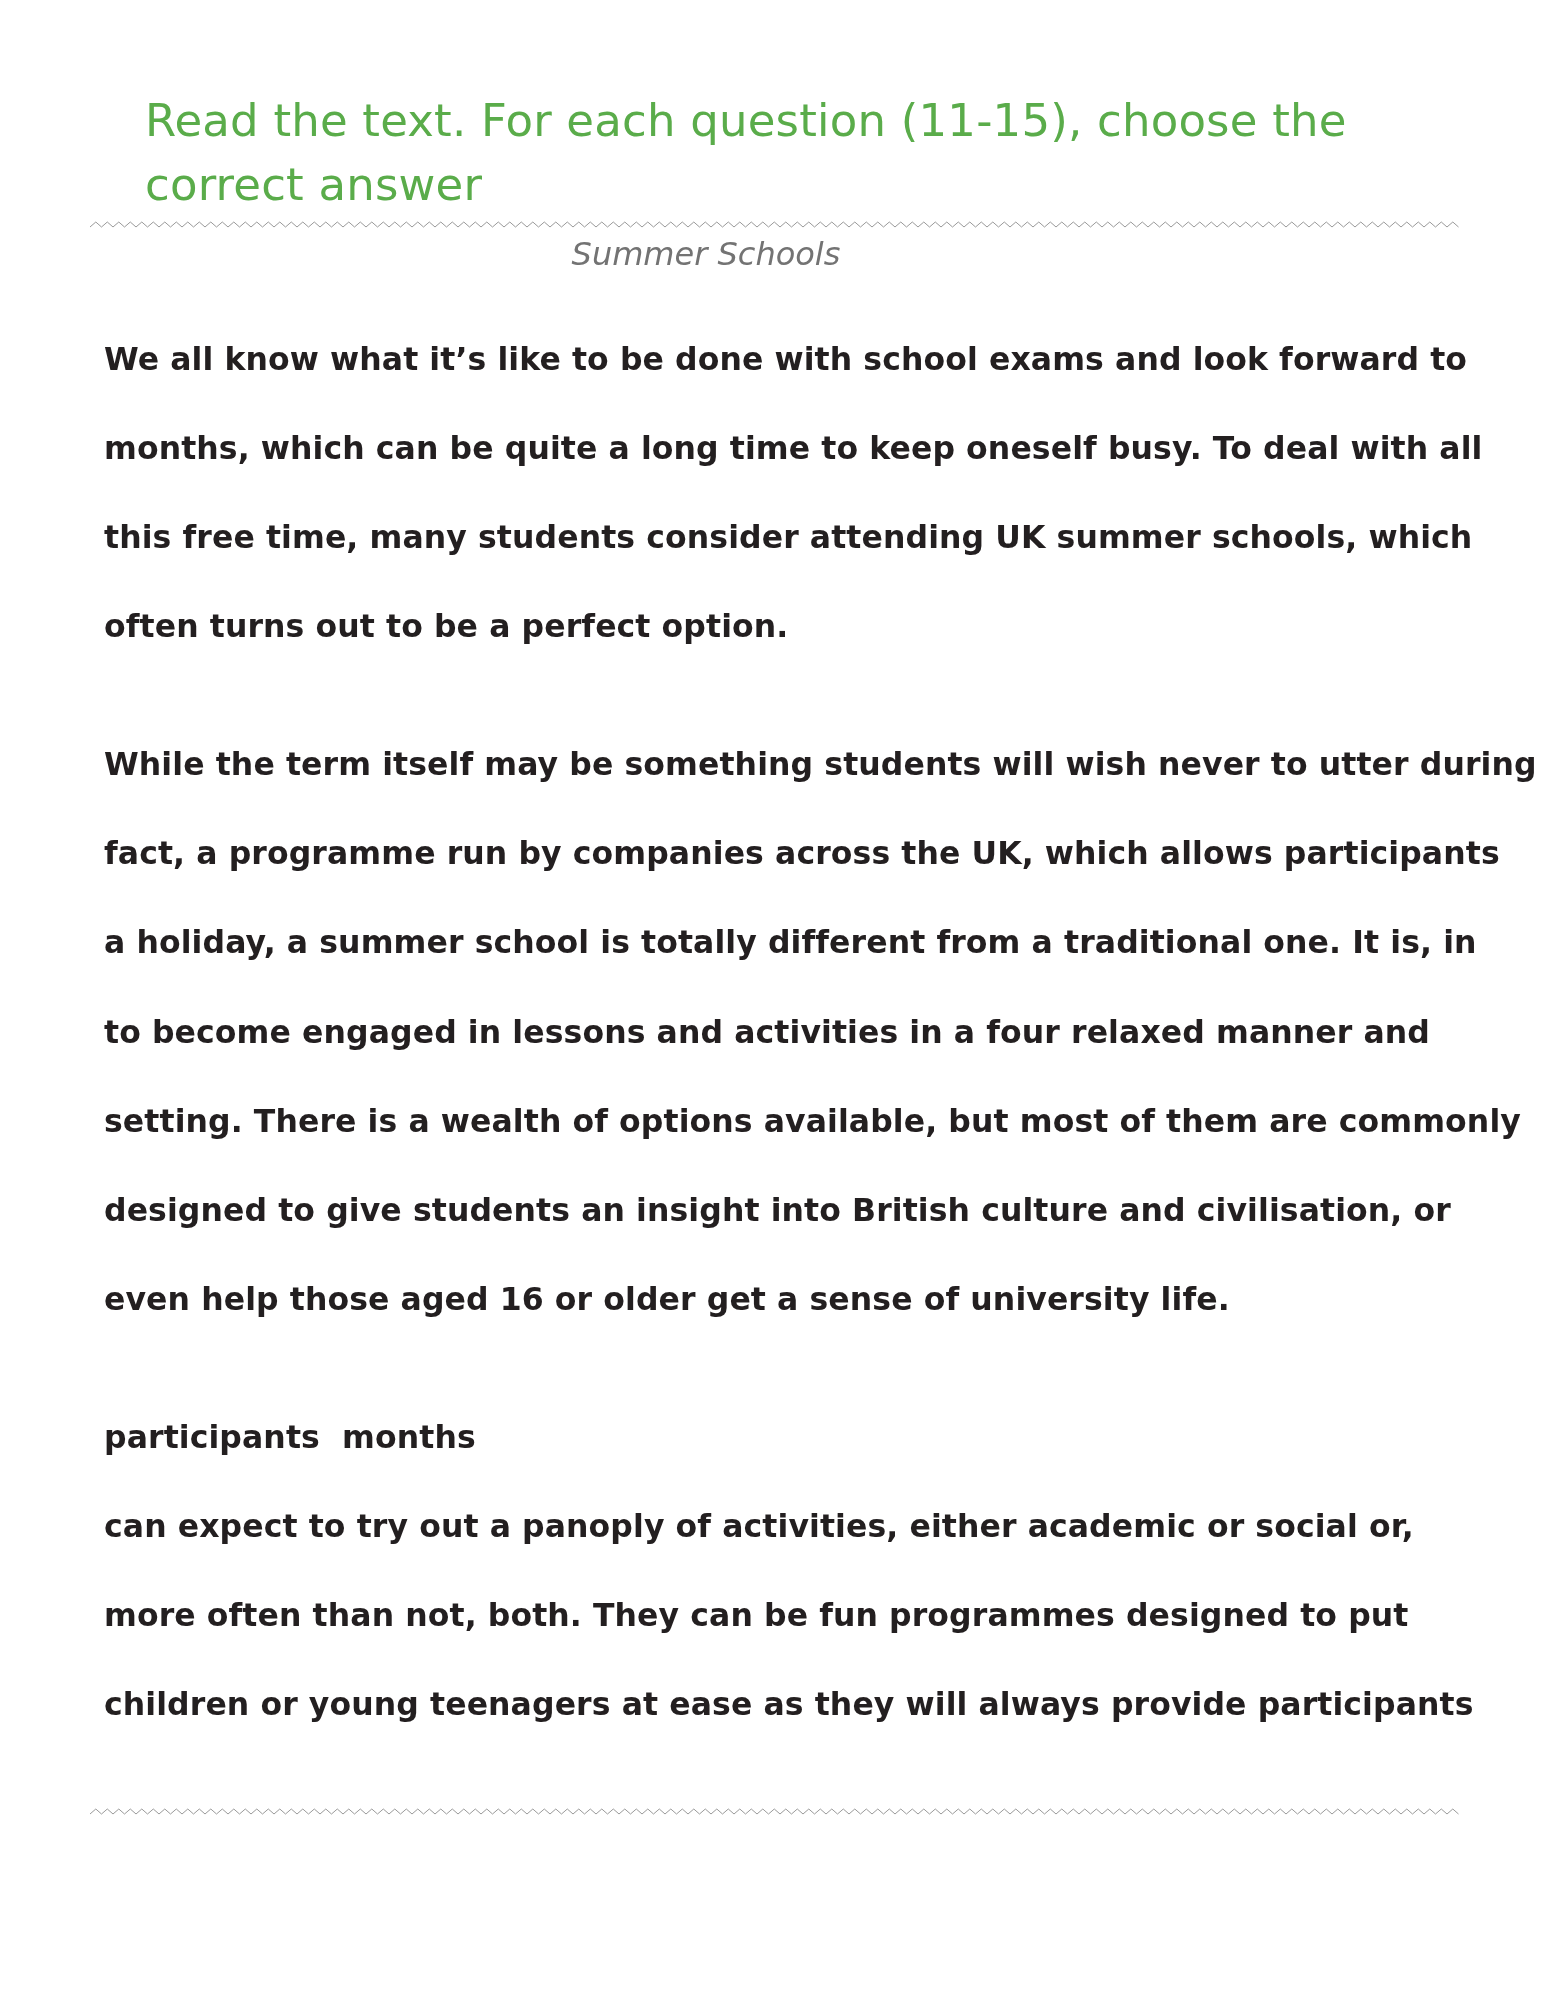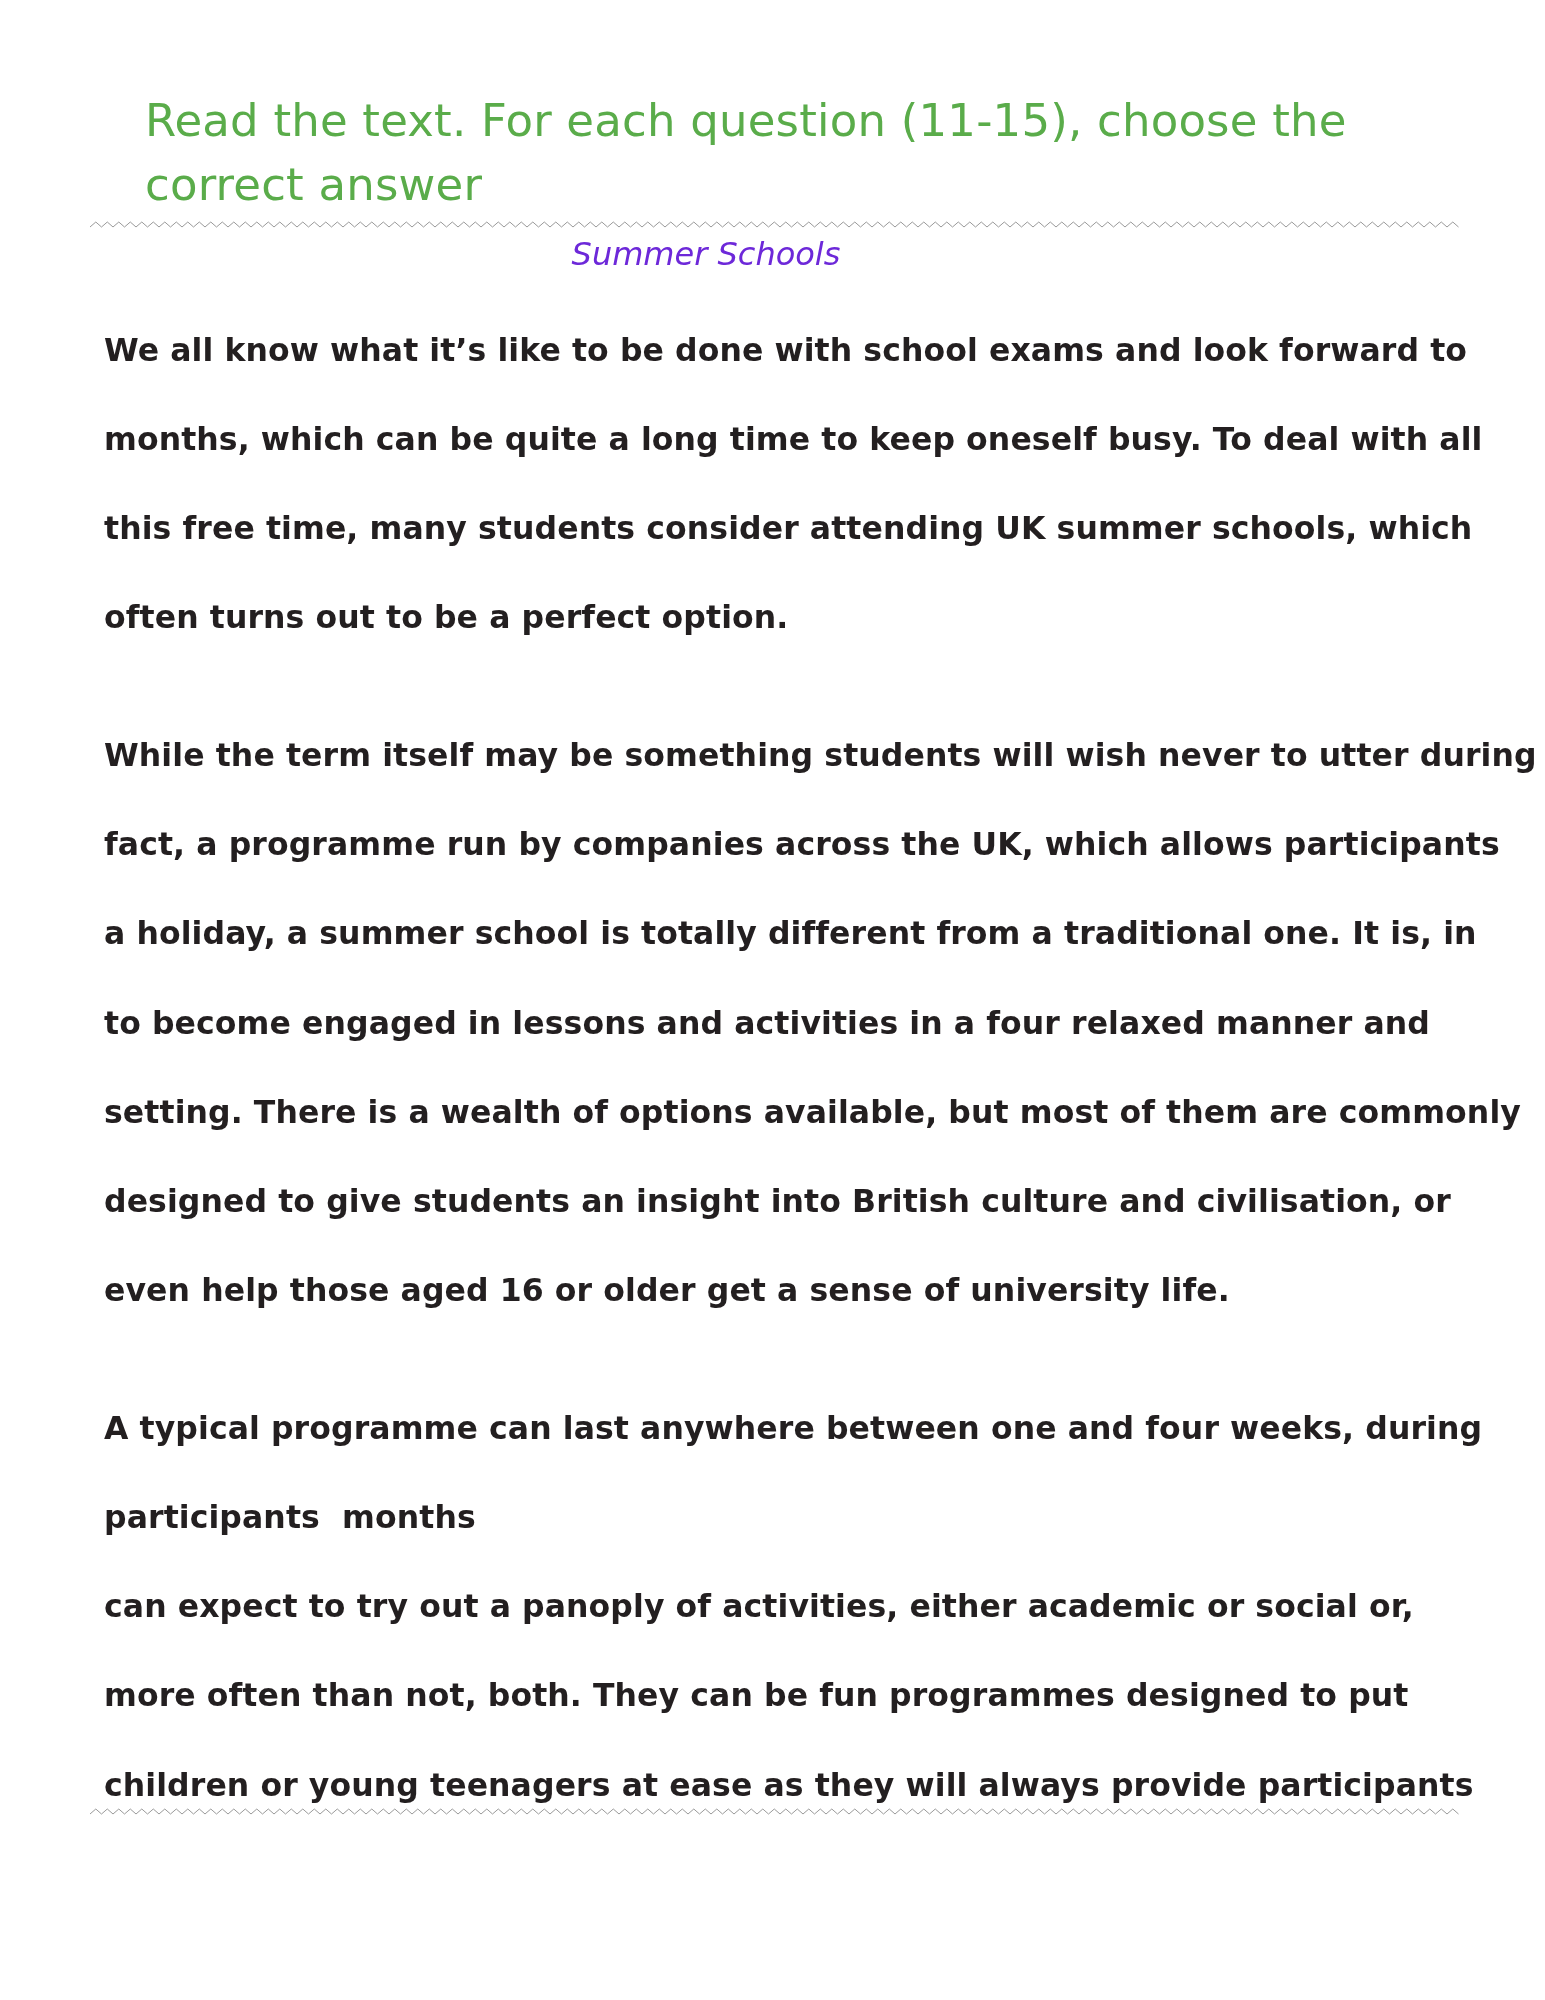--- a/index.html
+++ b/index.html
@@ -44,22 +44,22 @@
       width: 1400px;
     }
     .passage-title {
       text-align: center;
       width: 1400px;
       margin-left: -104px;
       padding-left: 104px;
       font-style: italic;
       font-size: 32px;
       line-height: 52px;
-      margin: 0 0 3px 0;
-      color: #6d28d9;
+      margin: 0 0 12px 0;
+      color: #737373;
     }
     .passage-title span {
       display: inline-block;
       margin-left: 0;
     }
     .para {
       margin: 0 0 4px 0;
       font-size: 31.5px;
       line-height: 44.6px;
       color: #231f20;
@@ -100,21 +100,20 @@
     <span class="line">While the term itself may be something students will wish never to utter during</span>
     <span class="line">fact, a programme run by companies across the UK, which allows participants</span>
     <span class="line">a holiday, a summer school is totally different from a traditional one. It is, in</span>
     <span class="line">to become engaged in lessons and activities in a four relaxed manner and</span>
     <span class="line">setting. There is a wealth of options available, but most of them are commonly</span>
     <span class="line">designed to give students an insight into British culture and civilisation, or</span>
     <span class="line">even help those aged 16 or older get a sense of university life.</span>
   </p>
 
   <p class="para">
-    <span class="line">A typical programme can last anywhere between one and four weeks, during</span>
     <span class="line" style="white-space:pre;">participants  months</span>
     <span class="line">can expect to try out a panoply of activities, either academic or social or,</span>
     <span class="line">more often than not, both. They can be fun programmes designed to put</span>
     <span class="line">children or young teenagers at ease as they will always provide participants</span>
     
   </p>
 
 </div>
 
 <svg class="zigzag zigzag-bottom" viewBox="0 0 1370 8" preserveAspectRatio="none">

